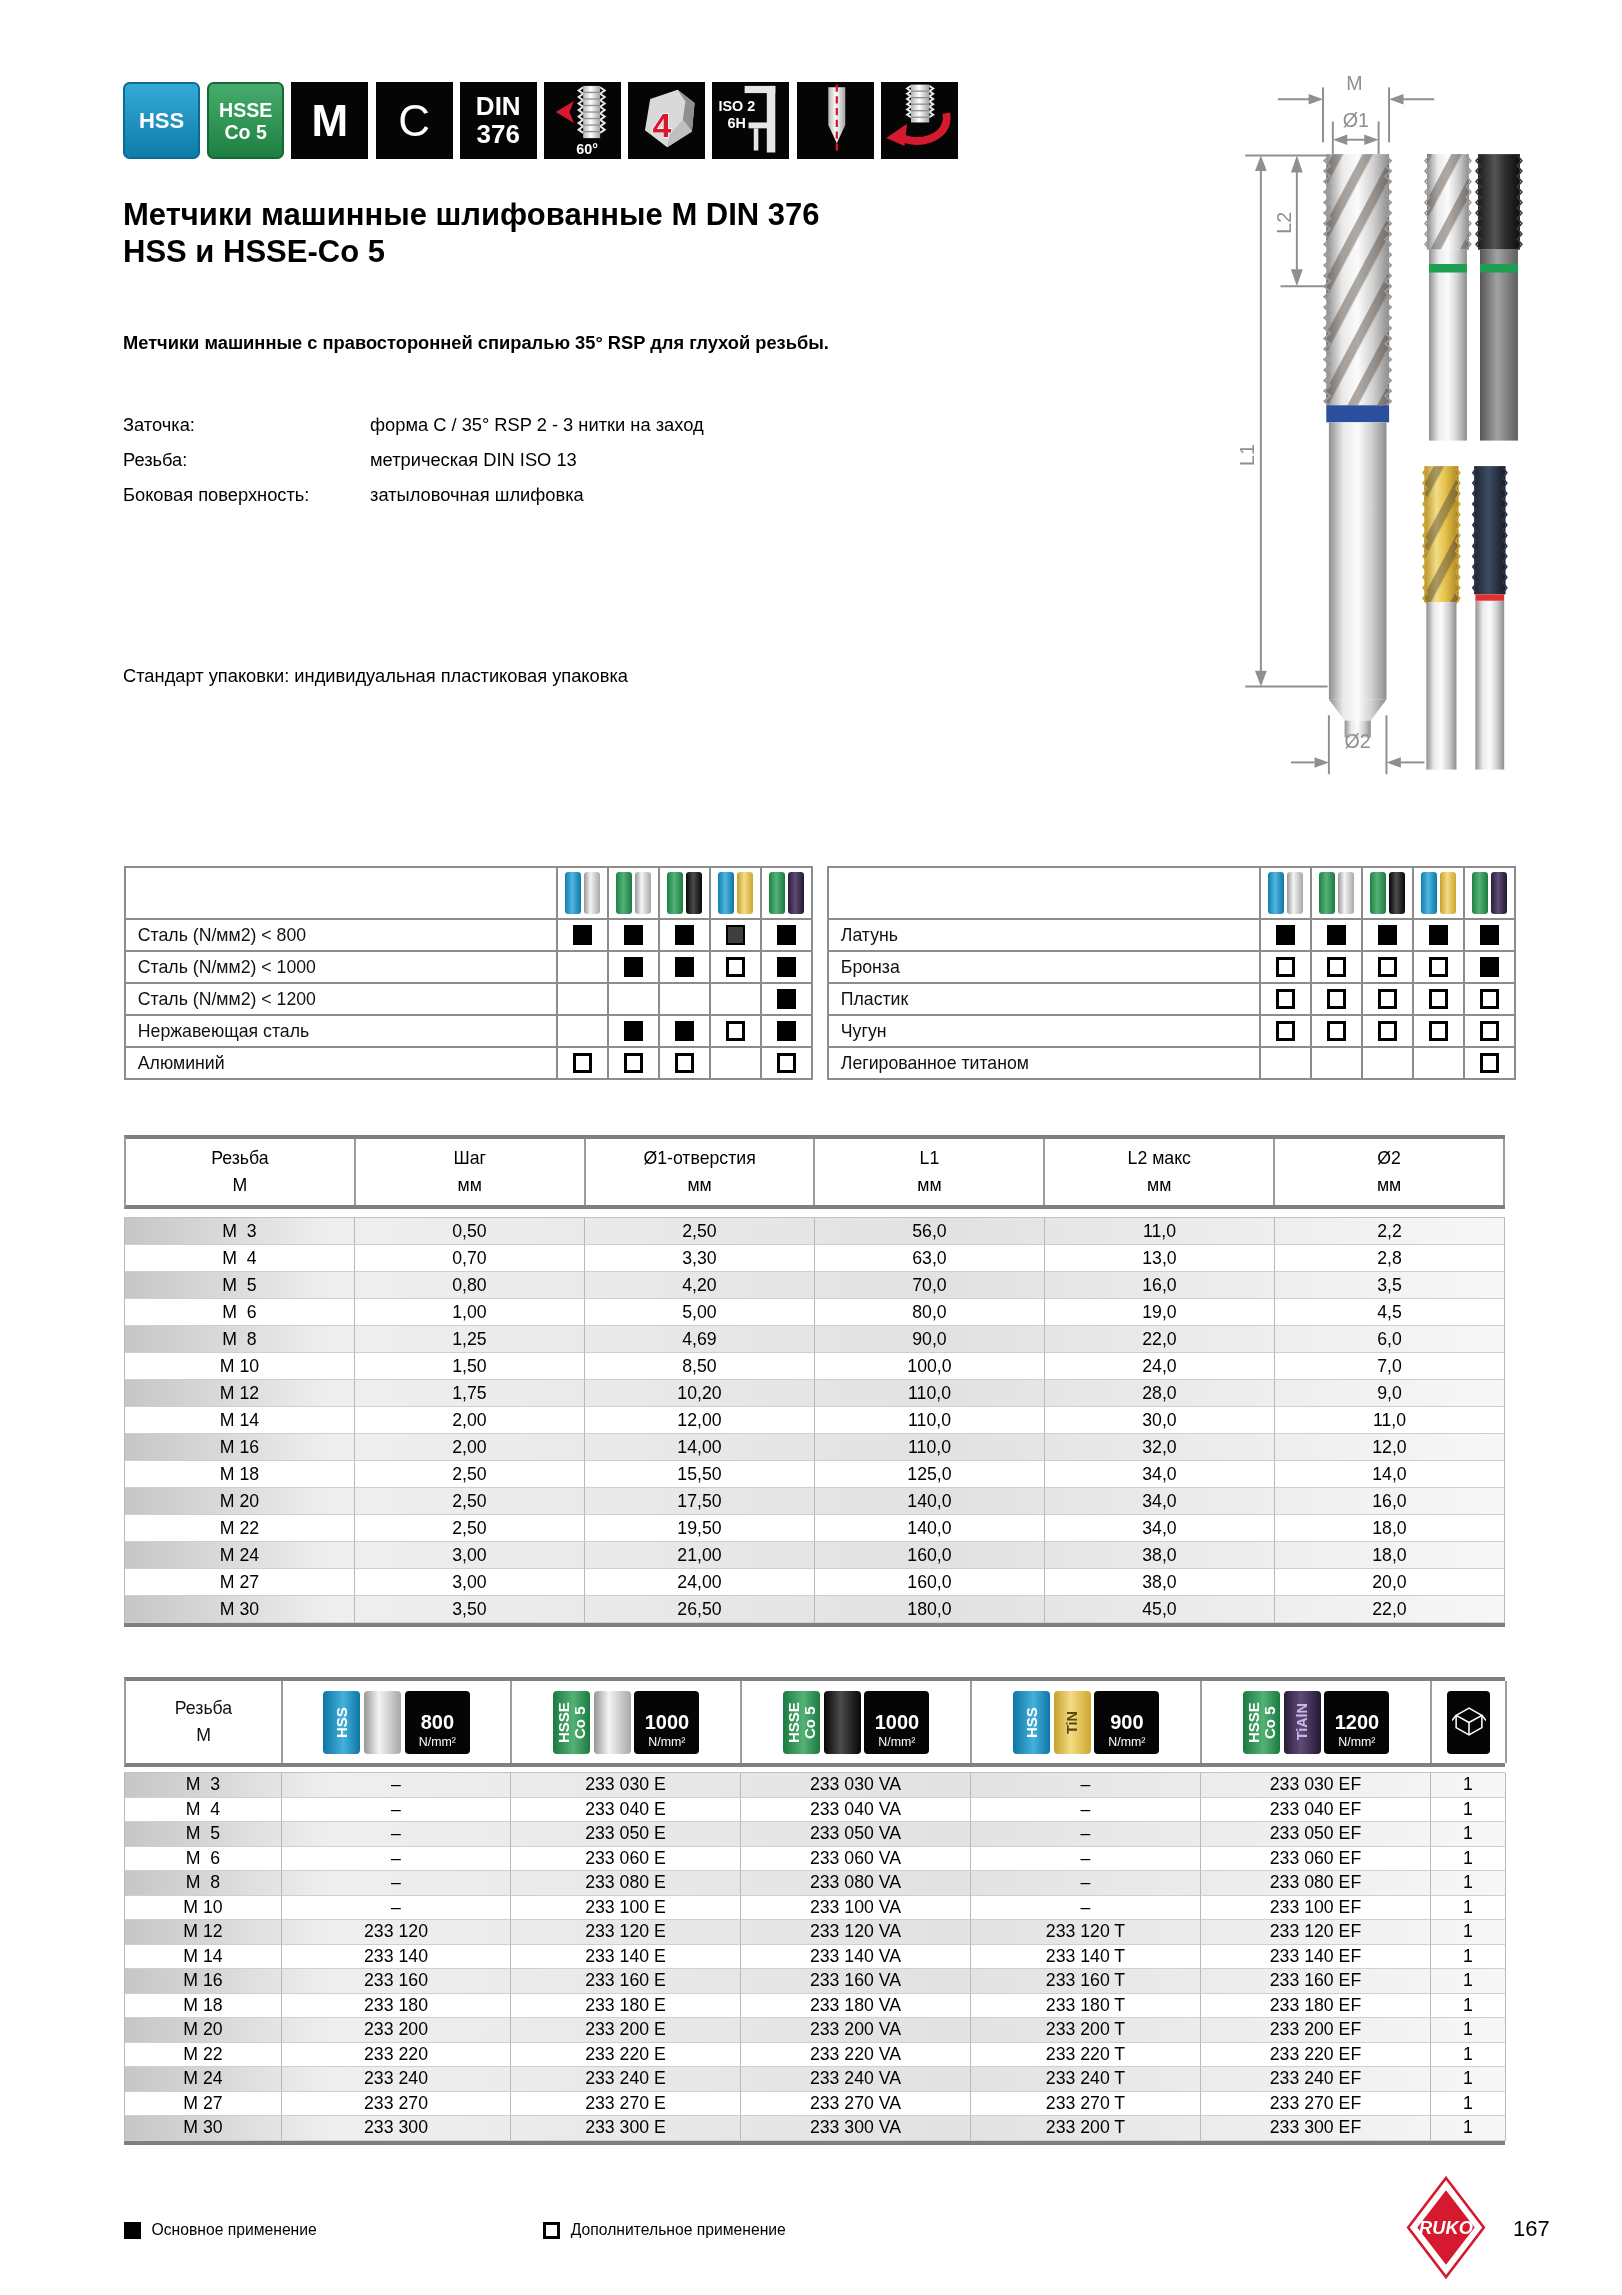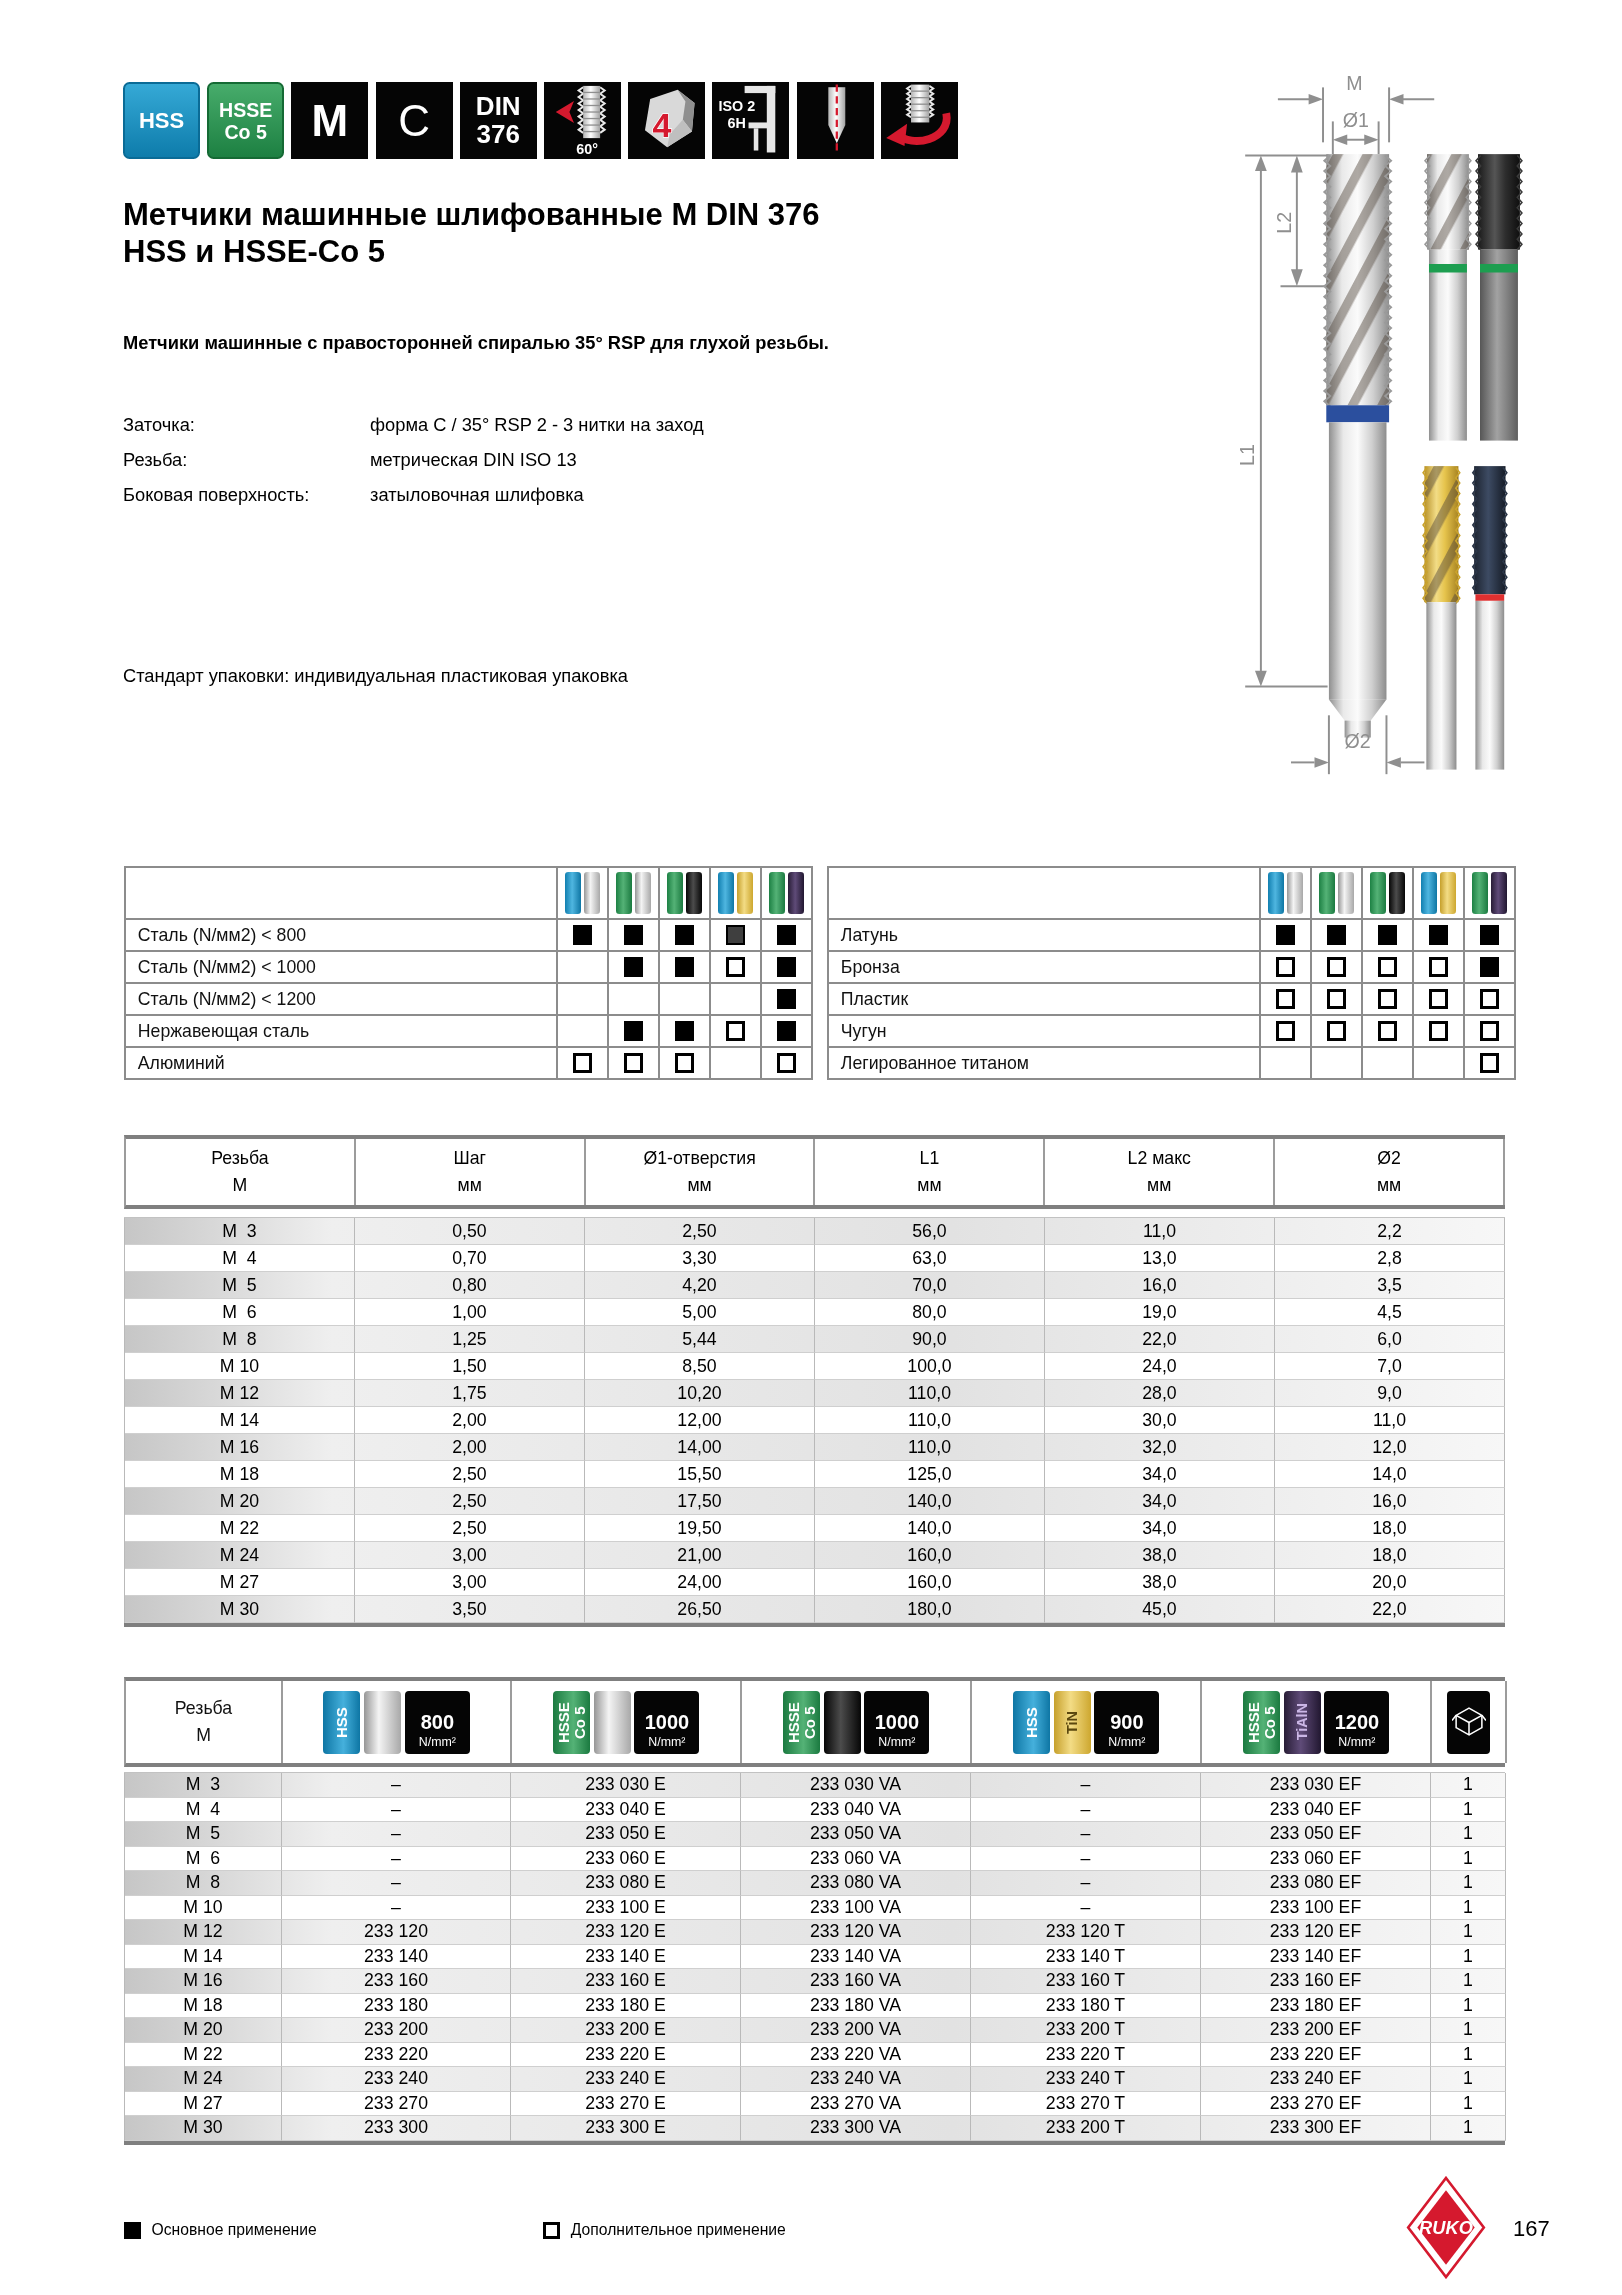--- a/index.html
+++ b/index.html
@@ -618,21 +618,21 @@
         <div class="dc">M  6</div>
         <div class="dc">1,00</div>
         <div class="dc">5,00</div>
         <div class="dc">80,0</div>
         <div class="dc">19,0</div>
         <div class="dc">4,5</div>
       </div>
       <div class="dr alt">
         <div class="dc">M  8</div>
         <div class="dc">1,25</div>
-        <div class="dc">5,44</div>
+        <div class="dc">4,69</div>
         <div class="dc">90,0</div>
         <div class="dc">22,0</div>
         <div class="dc">6,0</div>
       </div>
       <div class="dr">
         <div class="dc">M 10</div>
         <div class="dc">1,50</div>
         <div class="dc">8,50</div>
         <div class="dc">100,0</div>
         <div class="dc">24,0</div>

